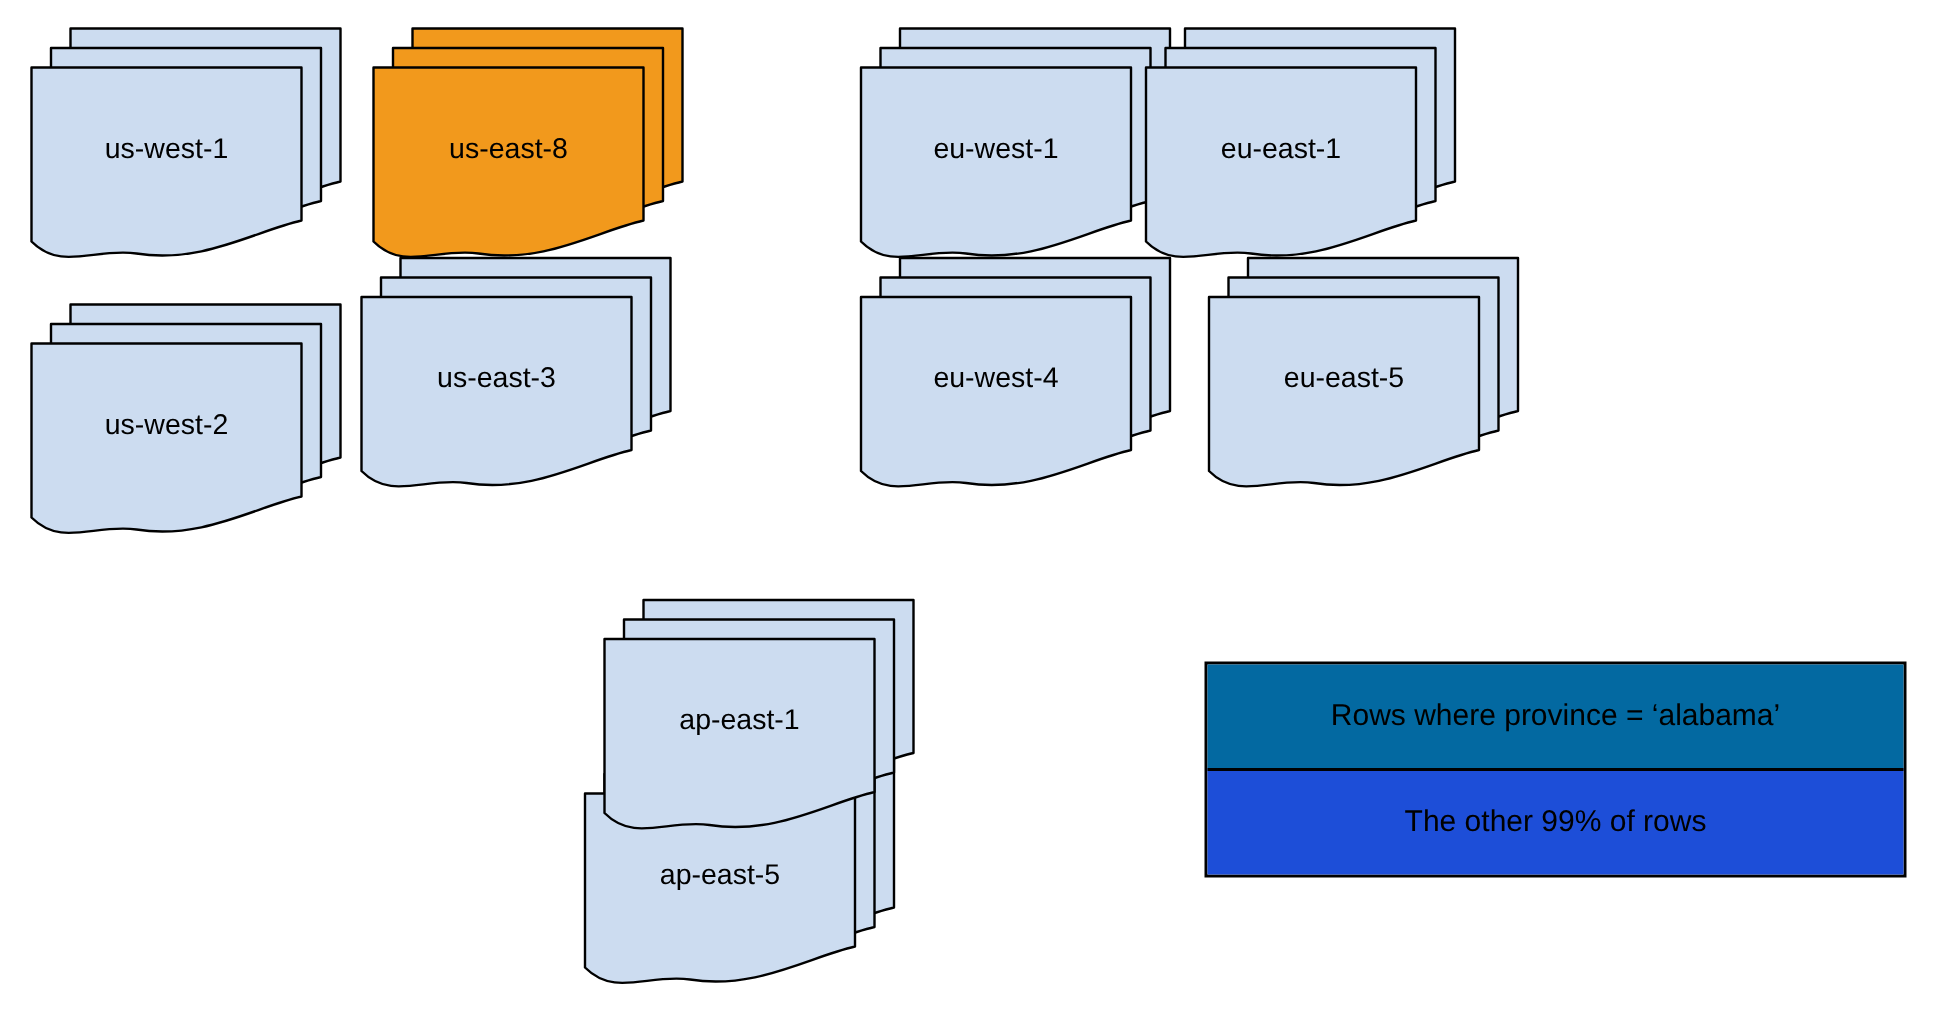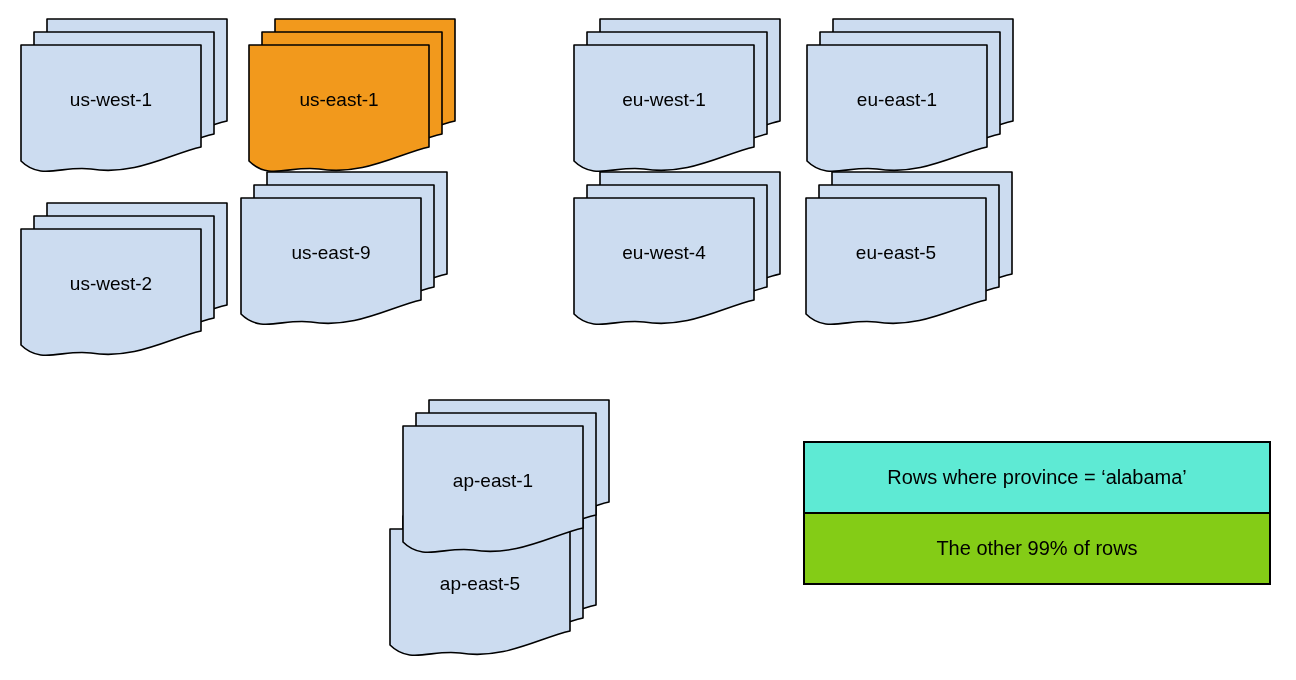--- a/index.html
+++ b/index.html
@@ -110,37 +110,37 @@
   <div class="stack highlight" style="left:248px; top:18px; z-index:4;">
     <svg class="doc back" viewBox="0 0 182 134">
         <use href="#docShape"></use>
       </svg>
     <svg class="doc mid" viewBox="0 0 182 134">
         <use href="#docShape"></use>
       </svg>
     <svg class="doc front" viewBox="0 0 182 134">
         <use href="#docShape"></use>
       </svg>
-    <div class="doc-label">us-east-1</div>
+    <div class="doc-label">us-east-8</div>
   </div>
 
   <div class="stack" style="left:573px; top:18px; z-index:4;">
     <svg class="doc back" viewBox="0 0 182 134">
         <use href="#docShape"></use>
       </svg>
     <svg class="doc mid" viewBox="0 0 182 134">
         <use href="#docShape"></use>
       </svg>
     <svg class="doc front" viewBox="0 0 182 134">
         <use href="#docShape"></use>
       </svg>
     <div class="doc-label">eu-west-1</div>
   </div>
 
-  <div class="stack" style="left:806px; top:18px; z-index:4;">
+  <div class="stack" style="left:763px; top:18px; z-index:4;">
     <svg class="doc back" viewBox="0 0 182 134">
         <use href="#docShape"></use>
       </svg>
     <svg class="doc mid" viewBox="0 0 182 134">
         <use href="#docShape"></use>
       </svg>
     <svg class="doc front" viewBox="0 0 182 134">
         <use href="#docShape"></use>
       </svg>
     <div class="doc-label">eu-east-1</div>
@@ -162,21 +162,21 @@
   <div class="stack" style="left:240px; top:171px; z-index:3;">
     <svg class="doc back" viewBox="0 0 182 134">
         <use href="#docShape"></use>
       </svg>
     <svg class="doc mid" viewBox="0 0 182 134">
         <use href="#docShape"></use>
       </svg>
     <svg class="doc front" viewBox="0 0 182 134">
         <use href="#docShape"></use>
       </svg>
-    <div class="doc-label">us-east-9</div>
+    <div class="doc-label">us-east-3</div>
   </div>
 
   <div class="stack" style="left:573px; top:171px; z-index:3;">
     <svg class="doc back" viewBox="0 0 182 134">
         <use href="#docShape"></use>
       </svg>
     <svg class="doc mid" viewBox="0 0 182 134">
         <use href="#docShape"></use>
       </svg>
     <svg class="doc front" viewBox="0 0 182 134">
@@ -218,21 +218,21 @@
     <svg class="doc mid" viewBox="0 0 182 134">
         <use href="#docShape"></use>
       </svg>
     <svg class="doc front" viewBox="0 0 182 134">
         <use href="#docShape"></use>
       </svg>
     <div class="doc-label">ap-east-5</div>
   </div>
 
   <div class="legend">
-    <div class="legend-row" style="background: #5eead4;">
+    <div class="legend-row" style="background: #0369a1;">
       <span>Rows where province = ‘alabama’</span>
     </div>
-    <div class="legend-row" style="background: #84cc16;">
+    <div class="legend-row" style="background: #1d4ed8;">
       <span>The other 99% of rows</span>
     </div>
   </div>
 
 </div>
 
 </body></html>

